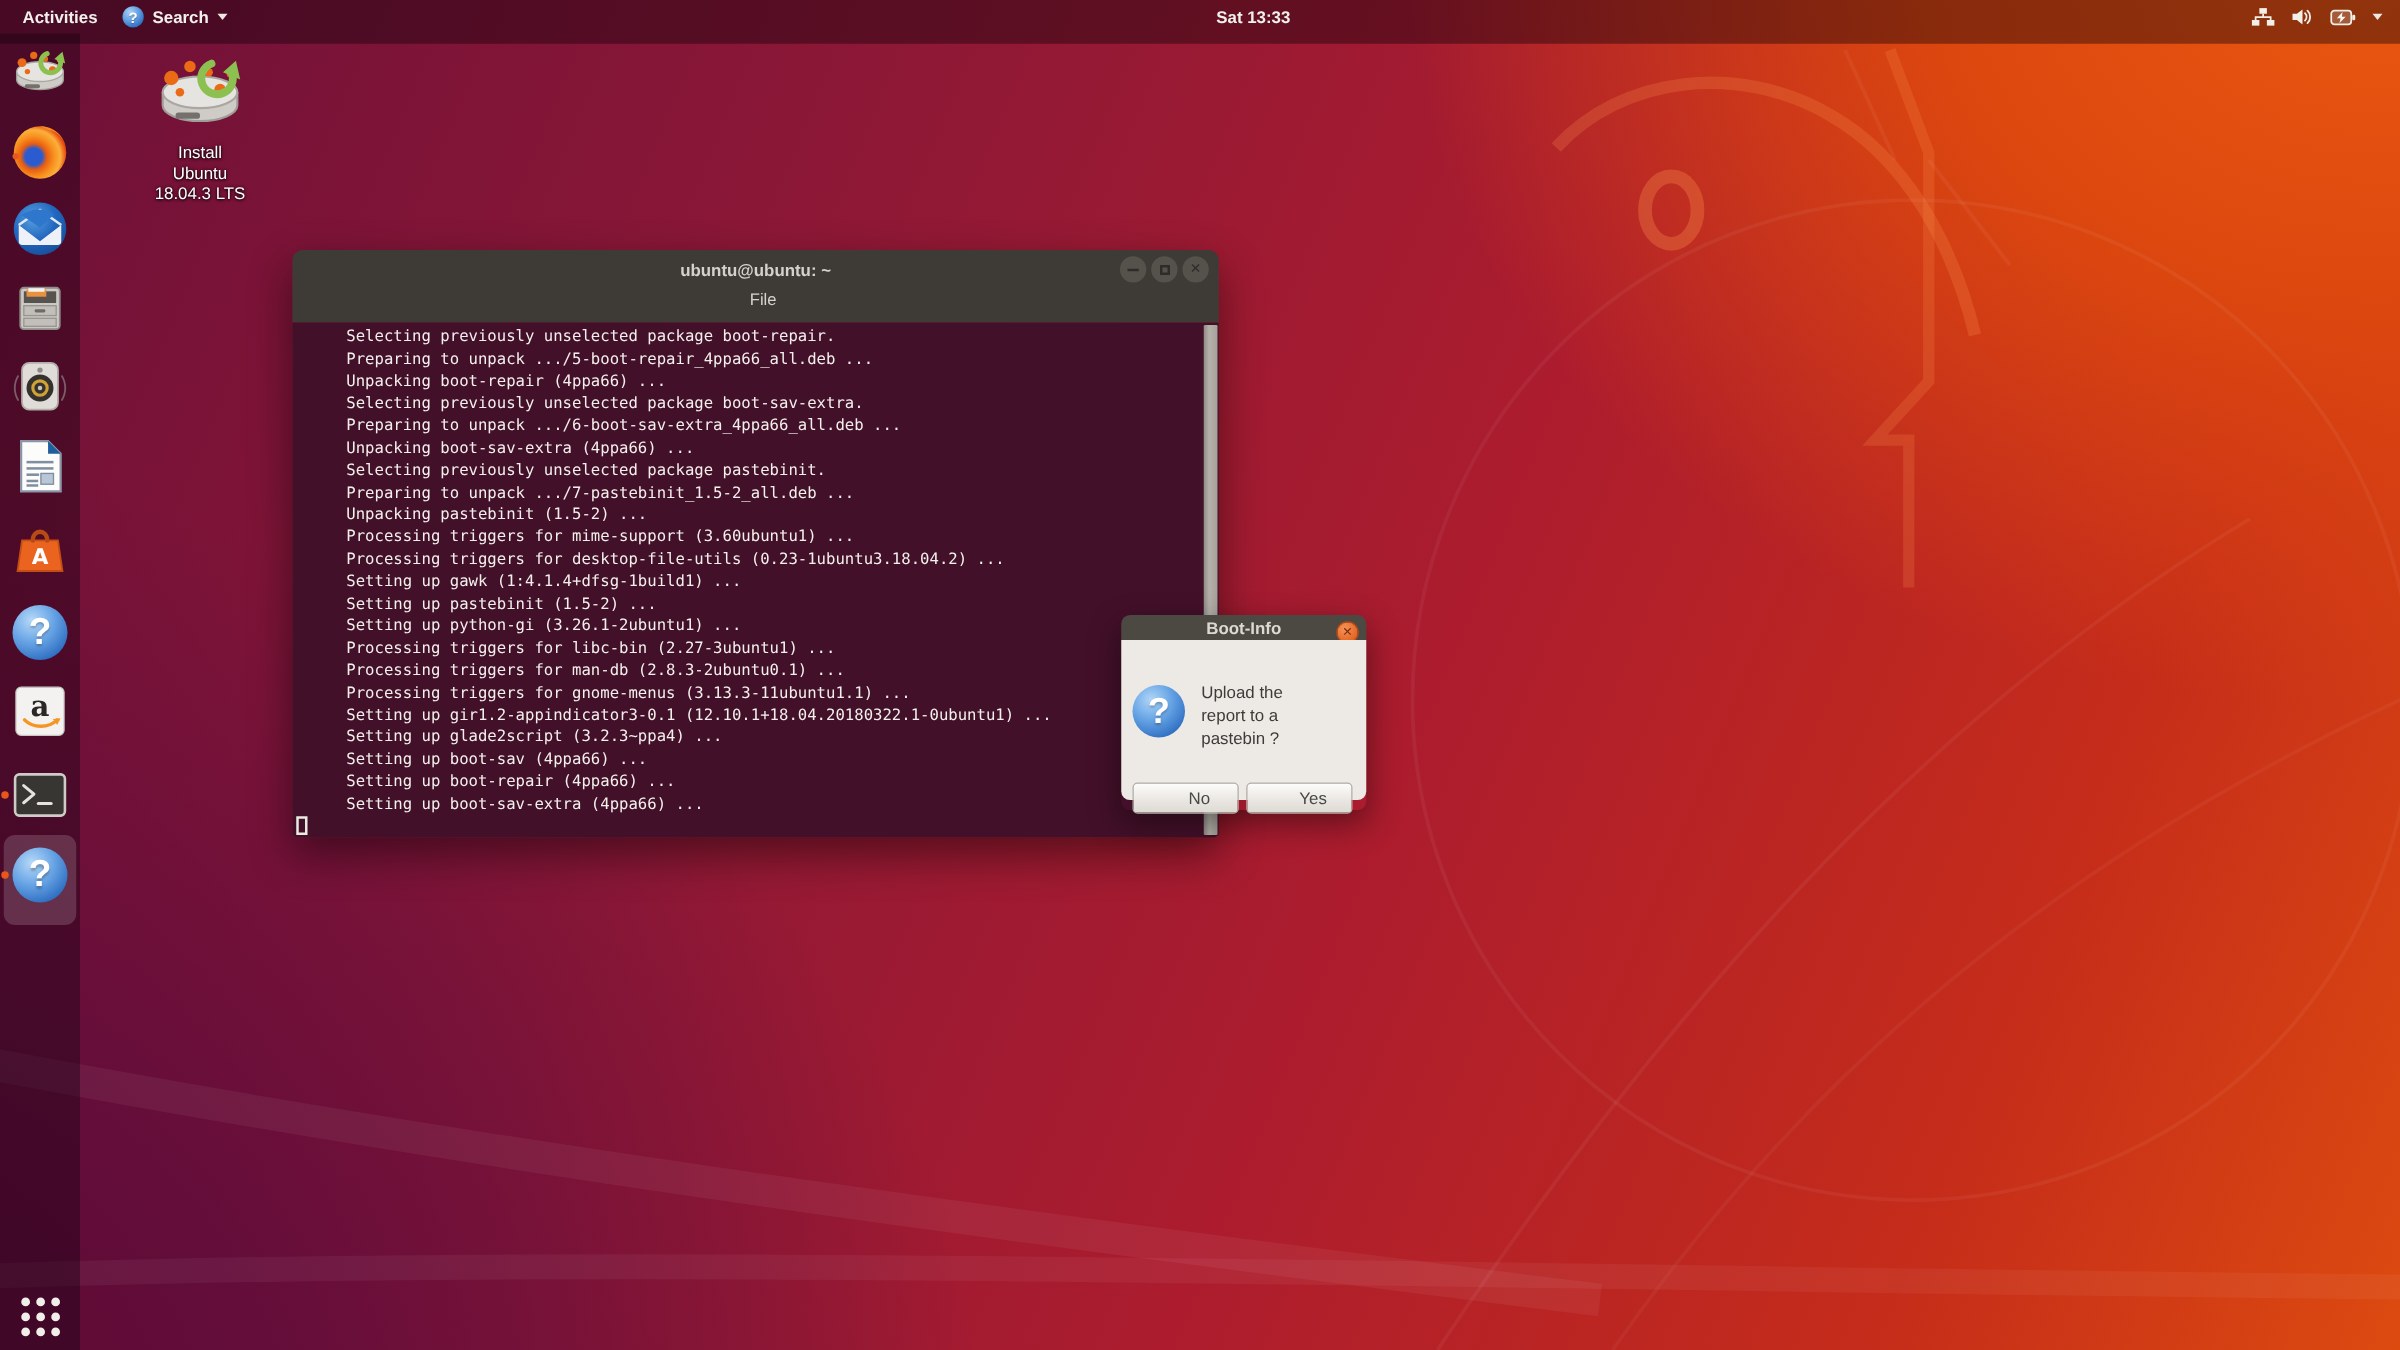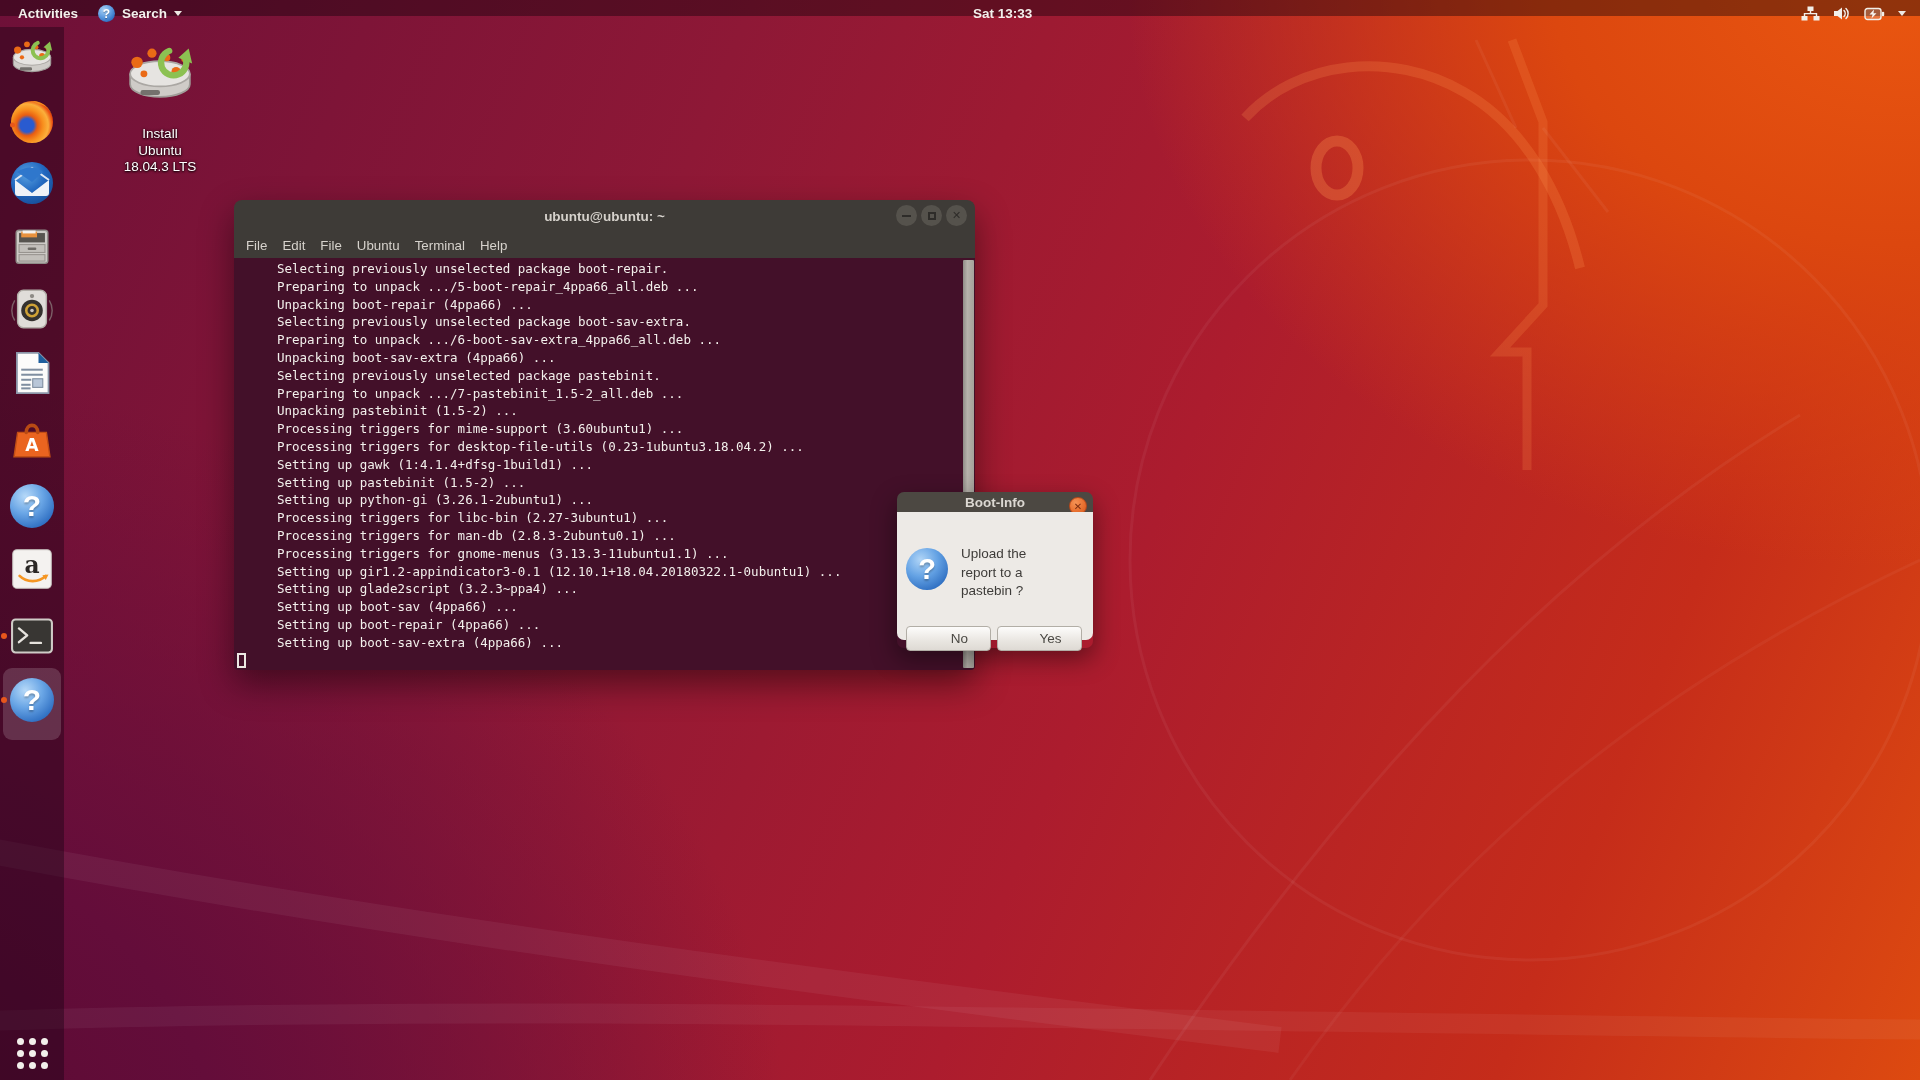--- a/index.html
+++ b/index.html
@@ -10,21 +10,21 @@
     background:
       radial-gradient(1250px 950px at 99% -2%, #ea5710 0%, #dc470f 28%, rgba(214,62,14,0) 62%),
       radial-gradient(1500px 1200px at -12% 108%, #55092f 0%, #640d3a 30%, rgba(100,13,58,0) 68%),
       linear-gradient(112deg, #6e1038 0%, #8e1836 32%, #ac1c2e 58%, #c52c1a 82%, #dd4a10 100%);
   }
   svg { display:block; }
   .wallpaper-art { position:absolute; inset:0; pointer-events:none; }
 
   
   .top-bar {
-    position:absolute; top:0; left:0; width:1920px; height:16px;
+    position:absolute; top:0; left:0; width:1920px; height:35px;
     background:rgba(12,1,8,0.40);
     color:#f3f0ec; font-size:13.5px; font-weight:600;
     display:flex; align-items:center;
   }
   .tb-activities { position:absolute; left:10px; top:0; height:27px; display:flex; align-items:center; padding:0 8px; cursor:pointer; }
   .tb-appmenu { position:absolute; left:92px; top:0; height:27px; display:flex; align-items:center; gap:7px; padding:0 6px; cursor:pointer; }
   .help-badge {
     width:17px; height:17px; border-radius:50%;
     background:radial-gradient(circle at 35% 28%, #a9d1f5 0%, #5e9ce0 45%, #2b6cc0 78%, #1d54a0 100%);
     color:#fff; font-weight:700; font-size:12px; display:flex; align-items:center; justify-content:center;
@@ -47,39 +47,39 @@
     background:radial-gradient(circle at 35% 28%, #b6d9f8 0%, #6aa6e6 40%, #2f6fc2 78%, #1d4f9c 100%);
     color:#fff; font-weight:700; font-size:30px; display:flex; align-items:center; justify-content:center;
     text-shadow:0 2px 2px rgba(0,0,0,.25);
   }
   .show-apps { position:absolute; left:14px; top:1008px; width:36px; height:36px; display:grid; grid-template-columns:repeat(3,1fr); place-items:center; cursor:pointer; }
   .show-apps i { width:7px; height:7px; border-radius:50%; background:#f2efeb; }
 
   
   .desktop-icon { position:absolute; left:98px; top:44px; width:124px; text-align:center; cursor:pointer; }
   .desktop-icon .di-label {
-    margin-top:20px; color:#fff; font-size:13.5px; line-height:16.5px; white-space:pre-line;
+    margin-top:8px; color:#fff; font-size:13.5px; line-height:16.5px; white-space:pre-line;
     text-shadow:0 1px 2px rgba(0,0,0,.9), 0 0 3px rgba(0,0,0,.75);
   }
 
   
   .terminal {
     position:absolute; left:234px; top:200px; width:741px; height:470px;
     border-radius:8px 8px 4px 4px;
     box-shadow:0 14px 34px rgba(0,0,0,0.45);
   }
   .term-header { height:58px; background:#3e3b37; border-radius:8px 8px 0 0; position:relative;text-align:right; }
   .term-title { position:absolute; top:0; left:0; right:0; height:32px; display:flex; align-items:center; justify-content:center;
     color:#d5d1cb; font-size:13.5px; font-weight:700; }
   .term-buttons { position:absolute; top:5px; right:8px; display:flex; gap:4px; }
   .term-btn { width:21px; height:21px; border-radius:50%; background:#55524c; display:flex; align-items:center; justify-content:center; cursor:pointer; }
   .glyph-min { width:9px; height:2px; background:#2e2c29; }
   .glyph-max { width:8px; height:8px; border:2px solid #2e2c29; }
   .glyph-close { color:#2e2c29; font-size:11px; font-weight:700; line-height:1; }
-  .term-menubar { position:absolute; left:0; right:0; top:32px; height:26px; display:flex; align-items:center; padding-left:12px; gap:15px; }
+  .term-menubar { position:absolute; left:0; right:0; top:32px; height:26px; display:flex; align-items:center; padding-left:12px; gap:15px;flex-direction:column; }
   .term-menubar span { color:#d6d2cc; font-size:13.3px; cursor:pointer; }
   .term-body { position:relative; height:412px; background:#431029; border-radius:0 0 4px 4px; overflow:hidden;padding-left:40px; }
   .term-body pre {
     font-family:"DejaVu Sans Mono","Liberation Mono",monospace;
     font-size:12.5px; line-height:17.8px; color:#f3f0ec;
     padding:2px 14px 0 3px; white-space:pre;
   }
   .term-cursor { position:absolute; left:3px; top:395px; width:9px; height:15px; border:2px solid #ece8e2; }
   .term-scrollbar { position:absolute; top:2px; right:1px; width:11px; bottom:2px; background:linear-gradient(90deg,#8f8c86,#b6b2ab 40%,#a5a19a); border-radius:1px; cursor:pointer; }
 

